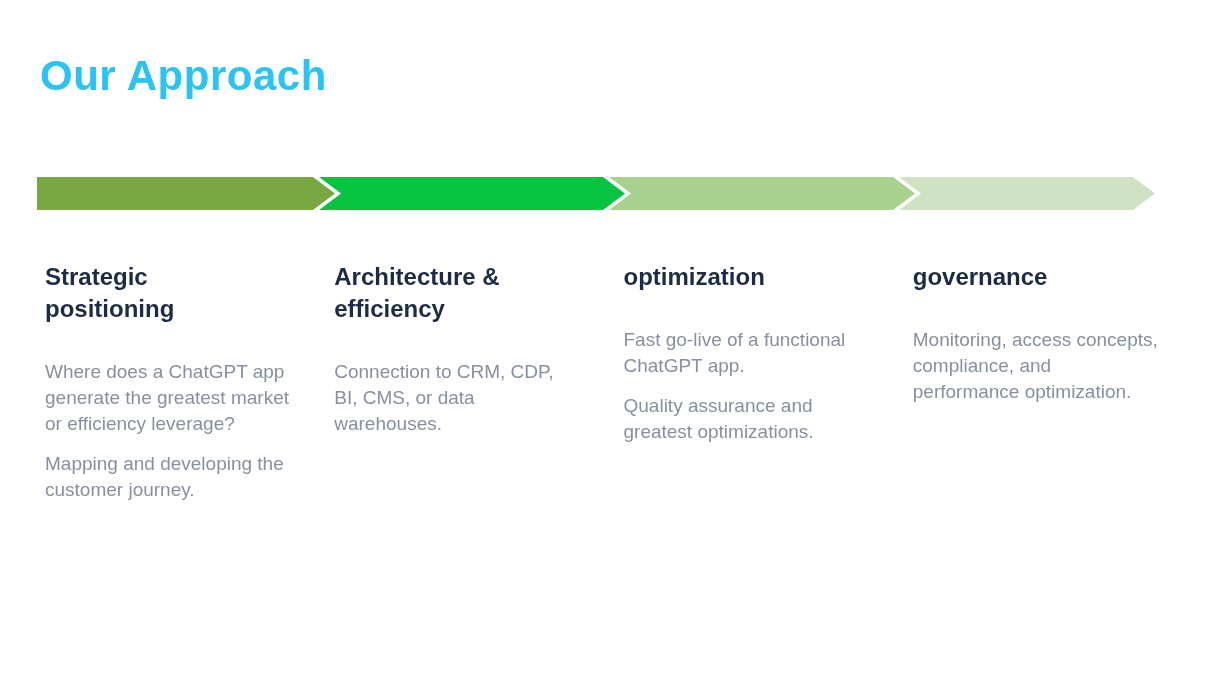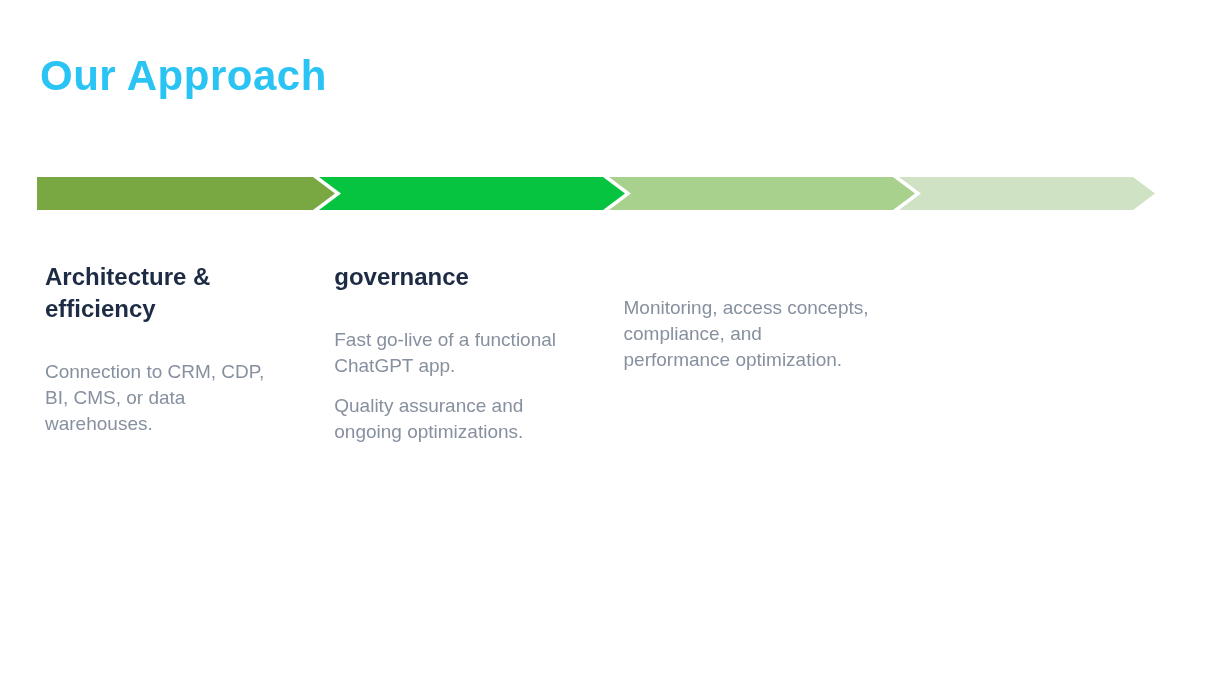--- a/index.html
+++ b/index.html
@@ -77,37 +77,46 @@
 
   <div class="process-bar">
     <div class="seg seg-first seg1" style="background: rgb(121, 168, 67);"></div>
     <div class="seg seg-mid seg2" style="background: rgb(6, 196, 63);"></div>
     <div class="seg seg-mid seg3" style="background: rgb(168, 209, 141);"></div>
     <div class="seg seg-mid seg4" style="background: rgb(207, 226, 195);"></div>
   </div>
 
   <div class="columns">
 
+    <div class="col">
+      <h2 class="col-heading">
+        <span>Strategic</span>
+        <span>positioning</span>
+      </h2>
+      <p class="col-text">Where does a ChatGPT app generate the greatest market or efficiency leverage?</p>
+      <p class="col-text">Mapping and developing the customer journey.</p>
+    </div>
 
     <div class="col">
       <h2 class="col-heading">
         <span>Architecture &amp;</span>
         <span>efficiency</span>
       </h2>
       <p class="col-text">Connection to CRM, CDP, BI, CMS, or data warehouses.</p>
     </div>
 
     <div class="col">
       <h2 class="col-heading">
-        <span>governance</span>
+        <span>optimization</span>
       </h2>
       <p class="col-text">Fast go-live of a functional ChatGPT app.</p>
-      <p class="col-text">Quality assurance and ongoing optimizations.</p>
+      <p class="col-text">Quality assurance and greatest optimizations.</p>
     </div>
 
     <div class="col">
       <h2 class="col-heading">
+        <span>governance</span>
       </h2>
       <p class="col-text">Monitoring, access concepts, compliance, and performance optimization.</p>
     </div>
 
   </div>
 </div>
 
 </body></html>

